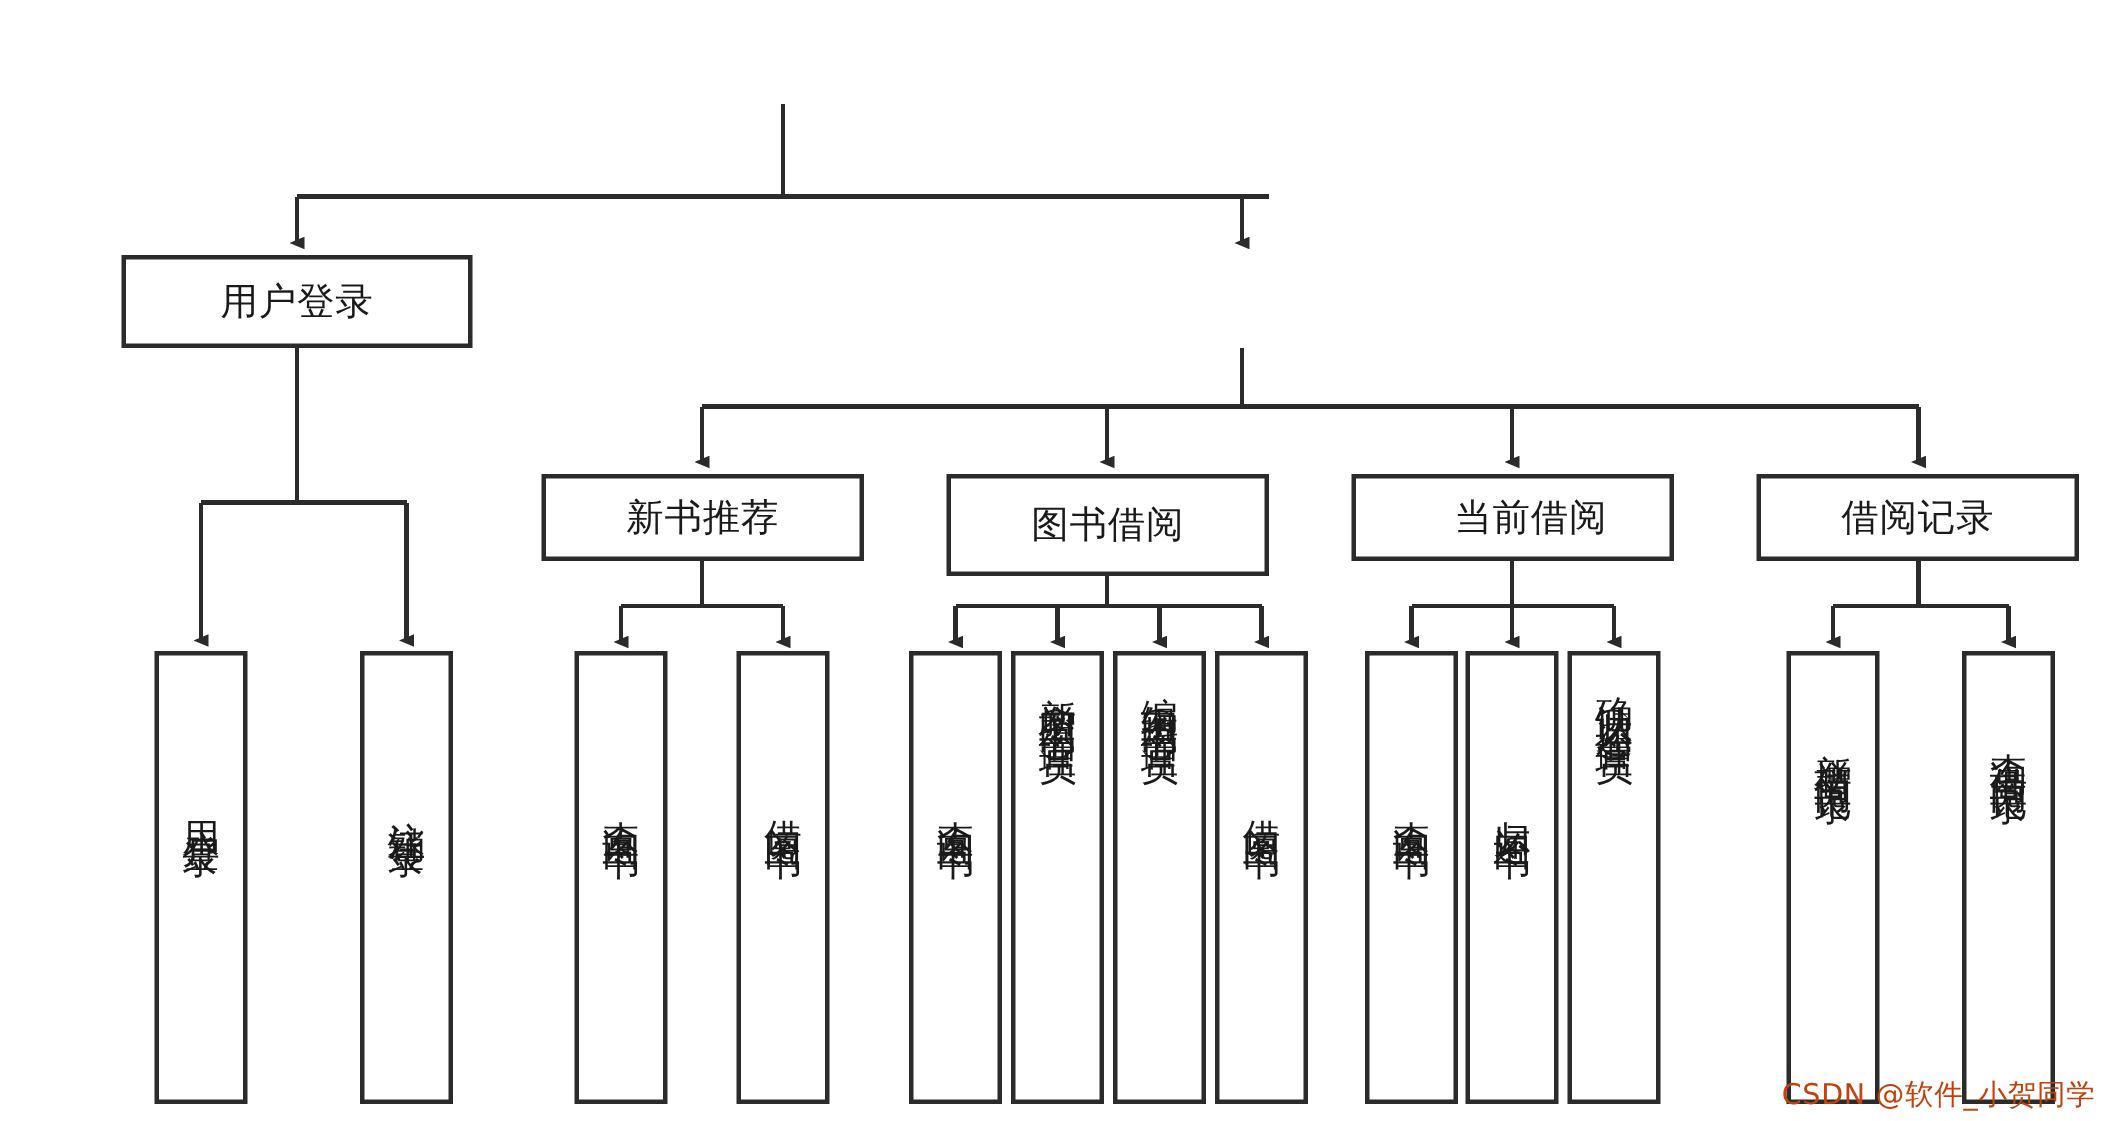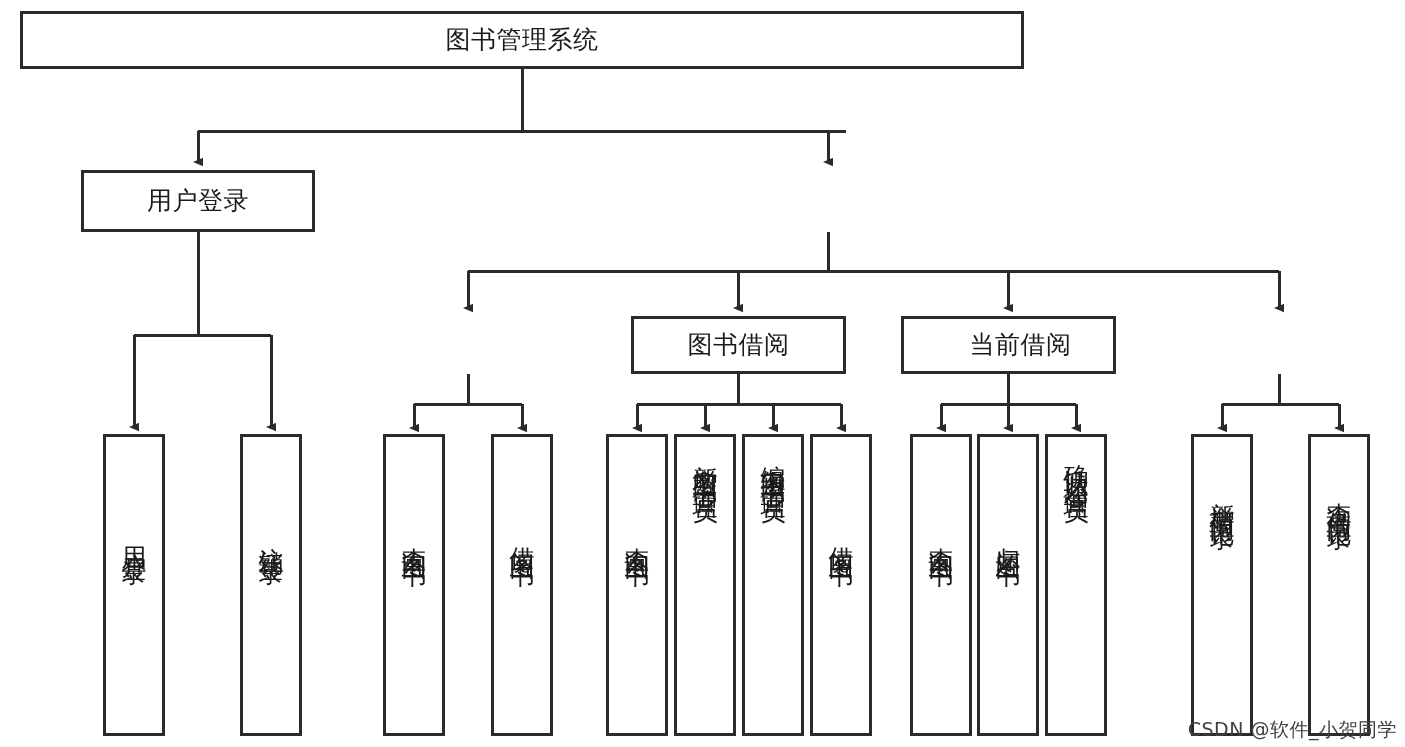--- a/index.html
+++ b/index.html
@@ -61,21 +61,21 @@
     font-size: 25px;
     line-height: 1.0;
     letter-spacing: 5px;
     white-space: nowrap;
   }
   #watermark {
     position: absolute;
     right: 8px;
     bottom: 4px;
     font-size: 19px;
-    color: #404040;
+    color: #c2410c;
     white-space: nowrap;
     letter-spacing: 0.5px;
   }
 </style>
 </head>
 <body>
 
 <div id="diagram-root">
 
   <svg id="edges-layer" viewBox="0 0 1405 747" width="1405" height="747">
@@ -121,33 +121,36 @@
       <path d="M1008,404 L1008,428" marker-end="url(#arrow)"></path>
       <path d="M1076,404 L1076,428" marker-end="url(#arrow)"></path>
 
       <path d="M1279,374 L1279,404"></path>
       <path d="M1222,404 L1339,404"></path>
       <path d="M1222,404 L1222,428" marker-end="url(#arrow)"></path>
       <path d="M1339,404 L1339,428" marker-end="url(#arrow)"></path>
     </g>
   </svg>
 
-  <div class="node horiz root" style="left:20px; top:11px; width:1004px; height:58px;">
-    <span class="label">图书管理系统</span>
-  </div>
 
   <div class="node horiz" style="left:81px; top:170px; width:234px; height:62px;">
     <span class="label">用户登录</span>
   </div>
 
-  <div class="node horiz" style="left:631px; top:316px; width:215px; height:58px;">
+  <div class="node horiz" style="left:361px; top:316px; width:215px; height:58px;">
+    <span class="label">新书推荐</span>
+  </div>
+  <div class="node horiz" style="left:631px; top:316px; width:215px; height:68px;">
     <span class="label">图书借阅</span>
   </div>
   <div class="node horiz" style="left:901px; top:316px; width:215px; height:58px;padding-left:24px;">
     <span class="label">当前借阅</span>
+  </div>
+  <div class="node horiz" style="left:1171px; top:316px; width:215px; height:58px;">
+    <span class="label">借阅记录</span>
   </div>
 
   <div class="node vert" style="left:103px; top:434px; width:62px; height:302px; padding-top:90px;">
     <span class="label">用户登录</span>
   </div>
   <div class="node vert" style="left:240px; top:434px; width:62px; height:302px; padding-top:90px;">
     <span class="label">注销登录</span>
   </div>
 
   <div class="node vert" style="left:383px; top:434px; width:62px; height:302px; padding-top:90px;">

